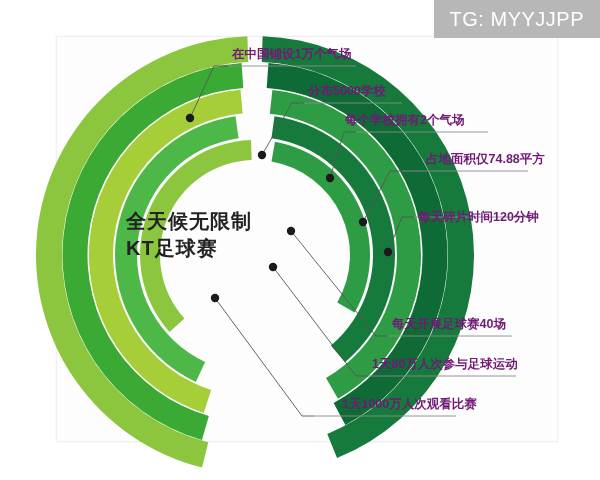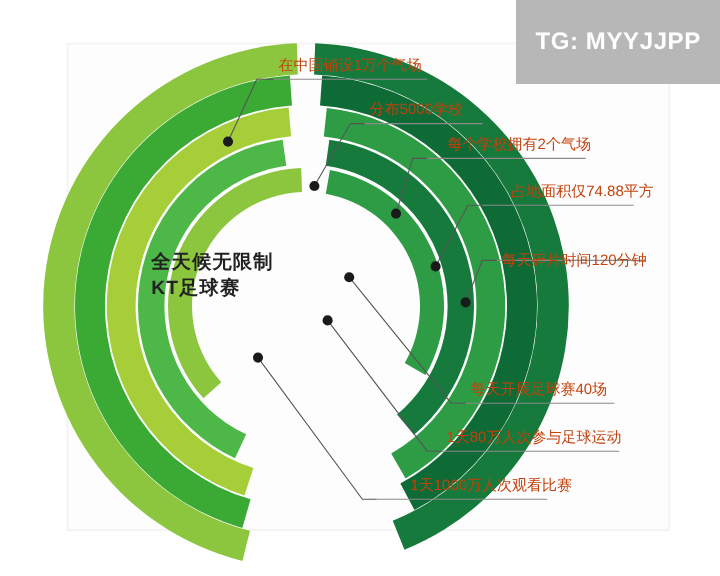--- a/index.html
+++ b/index.html
@@ -22,38 +22,38 @@
 
   
   .wm{
     position:absolute;
     background:#b7b7b7;
     color:#ffffff;
     display:flex;align-items:center;
     letter-spacing:.5px;
     white-space:nowrap;
   }
-  .wm-tr{right:0;top:0;height:34px;padding:18px 16px;font-size:20px;font-weight:bold;}
+  .wm-tr{right:0;top:0;height:34px;padding:2px 16px;font-size:20px;}
   .wm-bl{left:0;bottom:8px;height:34px;padding:0 14px;font-size:19px;}
 
   
   svg.graphic{position:absolute;left:0;top:0;width:600px;height:480px;}
 
   .lbl{
     position:absolute;
     font-size:12.5px;
-    color:#c2410c;
-    font-weight:400;
+    color:#701a75;
+    font-weight:700;
     white-space:nowrap;
     letter-spacing:0px;
     line-height:1;
   }
   .center-title{
     position:absolute;
-    font-size:16px;
+    font-size:20px;
     font-weight:700;
     color:#222222;
     line-height:1.35;
     letter-spacing:1px;
     white-space:pre-line;
   }
 </style>
 </head>
 <body>
 
@@ -101,21 +101,21 @@
         <circle cx="215" cy="298" r="4.2" fill="#1a1a1a"></circle>
       </g>
   </svg>
 
   <div class="center-title" id="center-title" style="left: 126px; top: 208px;">全天候无限制
 KT足球赛</div>
 
   <div id="label-layer">
       <div class="lbl" style="left: 232px; top: 48px;">在中国铺设1万个气场</div>
       <div class="lbl" style="left: 308px; top: 85px; text-align: center;">分布5000学校</div>
-      <div class="lbl" style="left: 373px; top: 114px;">每个学校拥有2个气场</div>
+      <div class="lbl" style="left: 345px; top: 114px;">每个学校拥有2个气场</div>
       <div class="lbl" style="left: 426px; top: 153px;">占地面积仅74.88平方</div>
       <div class="lbl" style="left: 418px; top: 211px;">每天碎片时间120分钟</div>
       <div class="lbl" style="left: 392px; top: 318px;">每天开展足球赛40场</div>
       <div class="lbl" style="left: 372px; top: 358px;">1天80万人次参与足球运动</div>
       <div class="lbl" style="left: 318px; top: 398px; margin-left: 24px;">1天1000万人次观看比赛</div>
     </div>
 
   <div class="wm wm-tr">
     <span>TG: MYYJJPP</span>
   </div>

